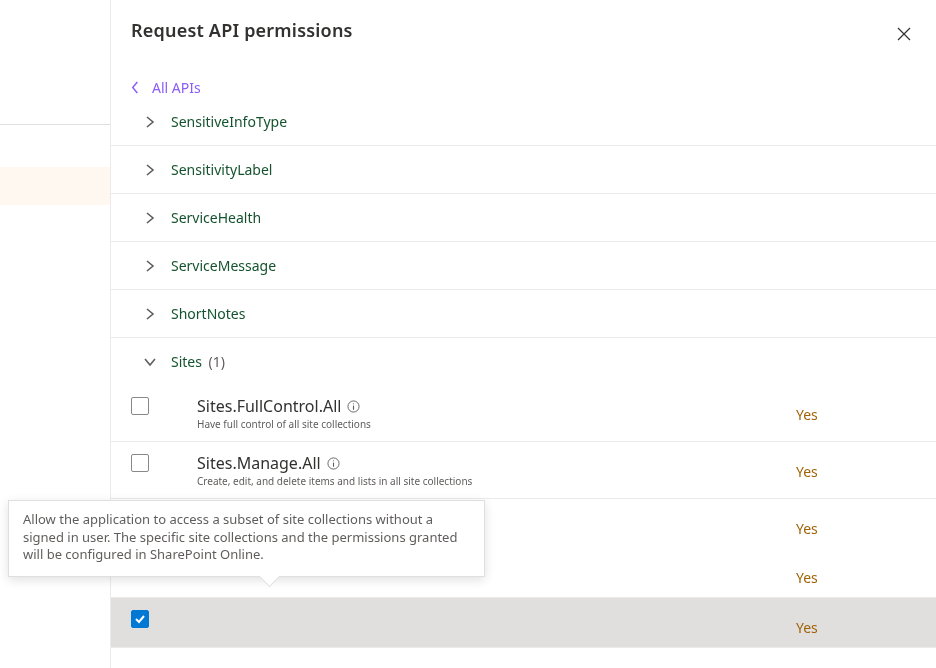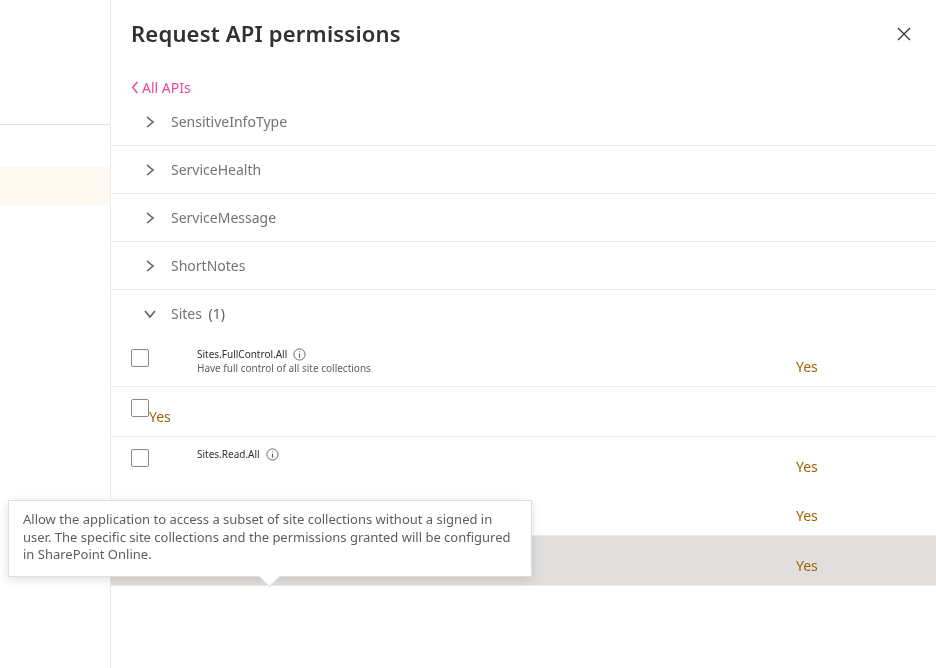--- a/index.html
+++ b/index.html
@@ -46,61 +46,61 @@
       border-left: 1px solid #edebe9;
       padding: 18px 0 0 0;
     }
     .panel-header {
       display: flex;
       justify-content: space-between;
       align-items: flex-start;
       padding: 0 20px 0 20px;
     }
     .panel-title {
-      font-size: 22px;
+      font-size: 18px;
       font-weight: 600;
       color: #323130;
       letter-spacing: 0.2px;
     }
     .close-btn {
       width: 32px;
       height: 32px;
       display: flex;
       align-items: center;
       justify-content: center;
       cursor: pointer;
       color: #323130;
       margin-right: -4px;
     }
     .close-btn svg { width: 14px; height: 14px; }
     .back-link {
       display: inline-flex;
       align-items: center;
-      color: #ec4899;
+      color: #8b5cf6;
       font-size: 14px;
       padding: 28px 0 0 20px;
       cursor: pointer;
-      gap: 2px;
+      gap: 12px;
     }
     .back-link svg { width: 9px; height: 13px; }
     .groups {
       padding: 0 0 0 0;
     }
     .group {
       border-bottom: 1px solid #edebe9;
     }
     .group-header {
       display: flex;
       align-items: center;
       padding: 14px 20px 14px 32px;
       cursor: pointer;
       gap: 14px;
     }
     .chevron { width: 14px; height: 14px; color: #605e5c; flex-shrink: 0; }
-    .group-name { font-size: 14px; color: #737373; }
+    .group-name { font-size: 14px; color: #14532d; }
     .group-count { color: #605e5c; margin-left: 3px; }
     .perm-row {
       display: flex;
       align-items: flex-start;
       padding: 10px 20px 10px 20px;
       border-bottom: 1px solid #edebe9;
     }
     .perm-row.selected { background: #e1dfdd; }
     .perm-checkbox {
       width: 18px;
@@ -119,42 +119,42 @@
       background: #0078d4;
       border-color: #0078d4;
     }
     .perm-checkbox.checked svg { width: 12px; height: 12px; color: #fff; }
     .perm-body {
       flex: 1;
       padding-left: 48px;
       min-width: 0;
     }
     .perm-name-line { display: flex; align-items: center; gap: 6px; }
-    .perm-name { font-size: 10px; color: #323130; }
+    .perm-name { font-size: 16px; color: #323130; }
     .info-icon {
       width: 13px; height: 13px;
       color: #605e5c;
       cursor: help;
       flex-shrink: 0;
     }
     .perm-desc { font-size: 10px; color: #605e5c; margin-top: 0; }
     .perm-admin {
       width: 120px;
       text-align: left;
       padding-top: 10px;
       font-size: 14px;
       color: #a16207;
       flex-shrink: 0;
     }
     
     .tooltip {
       position: absolute;
       left: 8px;
       top: 500px;
-      width: 524px;
+      width: 477px;
       background: #fff;
       border: 1px solid #e1dfdd;
       box-shadow: 0 3px 10px rgba(0,0,0,0.12);
       padding: 10px 14px 12px 14px;
       font-size: 13px;
       line-height: 1.35;
       color: #605e5c;
       z-index: 50;
     }
     .tooltip::after {
@@ -197,20 +197,28 @@
   </div>
 
   <div class="groups">
 
     <div class="group" style="border-top:none;">
       <div class="group-header">
         <svg class="chevron" viewBox="0 0 14 14" fill="none" stroke="currentColor" stroke-width="1.6">
             <path d="M4 2 L10 7 L4 12"></path>
           </svg>
         <span class="group-name">SensitiveInfoType</span>
+      </div>
+    </div>
+    <div class="group">
+      <div class="group-header">
+        <svg class="chevron" viewBox="0 0 14 14" fill="none" stroke="currentColor" stroke-width="1.6">
+            <path d="M4 2 L10 7 L4 12"></path>
+          </svg>
+        <span class="group-name">SensitivityLabel</span>
       </div>
     </div>
     <div class="group">
       <div class="group-header">
         <svg class="chevron" viewBox="0 0 14 14" fill="none" stroke="currentColor" stroke-width="1.6">
             <path d="M4 2 L10 7 L4 12"></path>
           </svg>
         <span class="group-name">ServiceHealth</span>
       </div>
     </div>
@@ -253,20 +261,31 @@
                 <path d="M7 6 V10.5" stroke-width="1.2"></path>
               </svg>
           </div>
           <div class="perm-desc">Have full control of all site collections</div>
         </div>
         <div class="perm-admin">Yes</div>
       </div>
 
       <div class="perm-row">
         <div class="perm-checkbox"></div>
+        <div class="perm-body">
+          <div class="perm-name-line">
+            <span class="perm-name">Sites.Manage.All</span>
+            <svg class="info-icon" viewBox="0 0 14 14" fill="none" stroke="currentColor" stroke-width="1">
+                <circle cx="7" cy="7" r="6"></circle>
+                <circle cx="7" cy="4" r="0.6" fill="currentColor" stroke="none"></circle>
+                <path d="M7 6 V10.5" stroke-width="1.2"></path>
+              </svg>
+          </div>
+          <div class="perm-desc">Create, edit, and delete items and lists in all site collections</div>
+        </div>
         <div class="perm-admin">Yes</div>
       </div>
 
       <div class="perm-row" style="border-bottom:none;">
         <div class="perm-checkbox"></div>
         <div class="perm-body">
           <div class="perm-name-line">
             <span class="perm-name">Sites.Read.All</span>
             <svg class="info-icon" viewBox="0 0 14 14" fill="none" stroke="currentColor" stroke-width="1">
                 <circle cx="7" cy="7" r="6"></circle>

